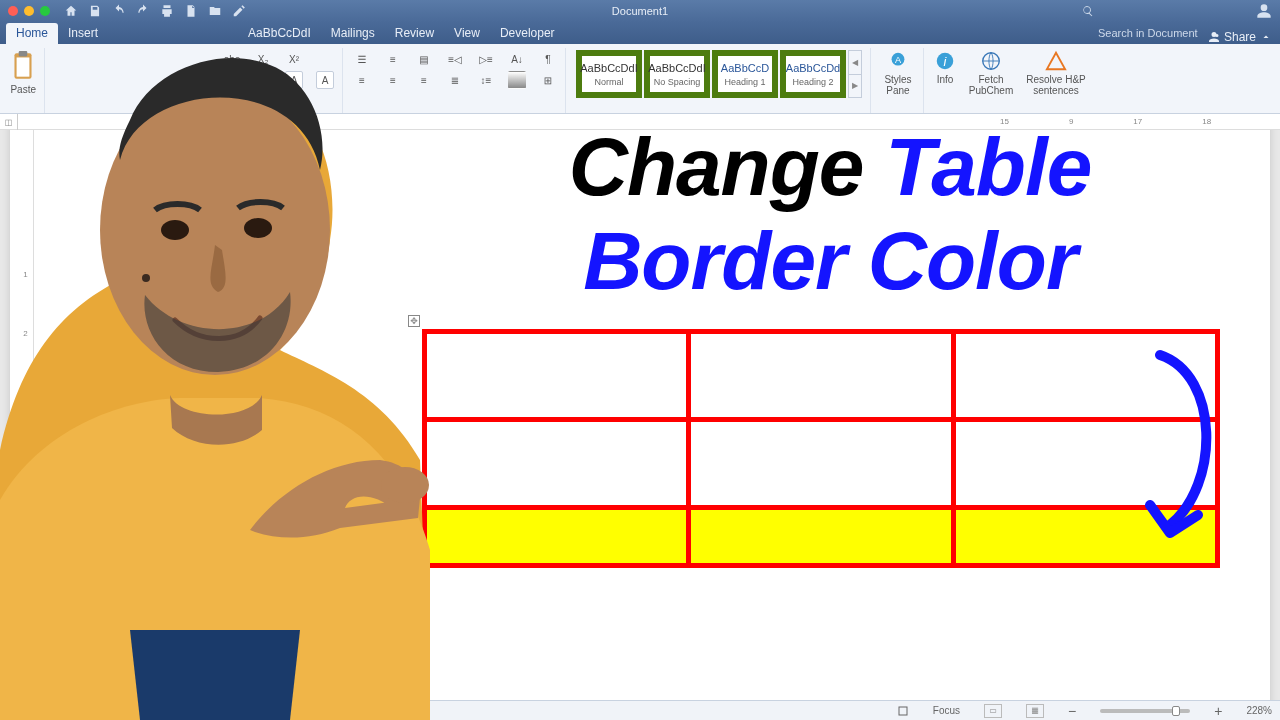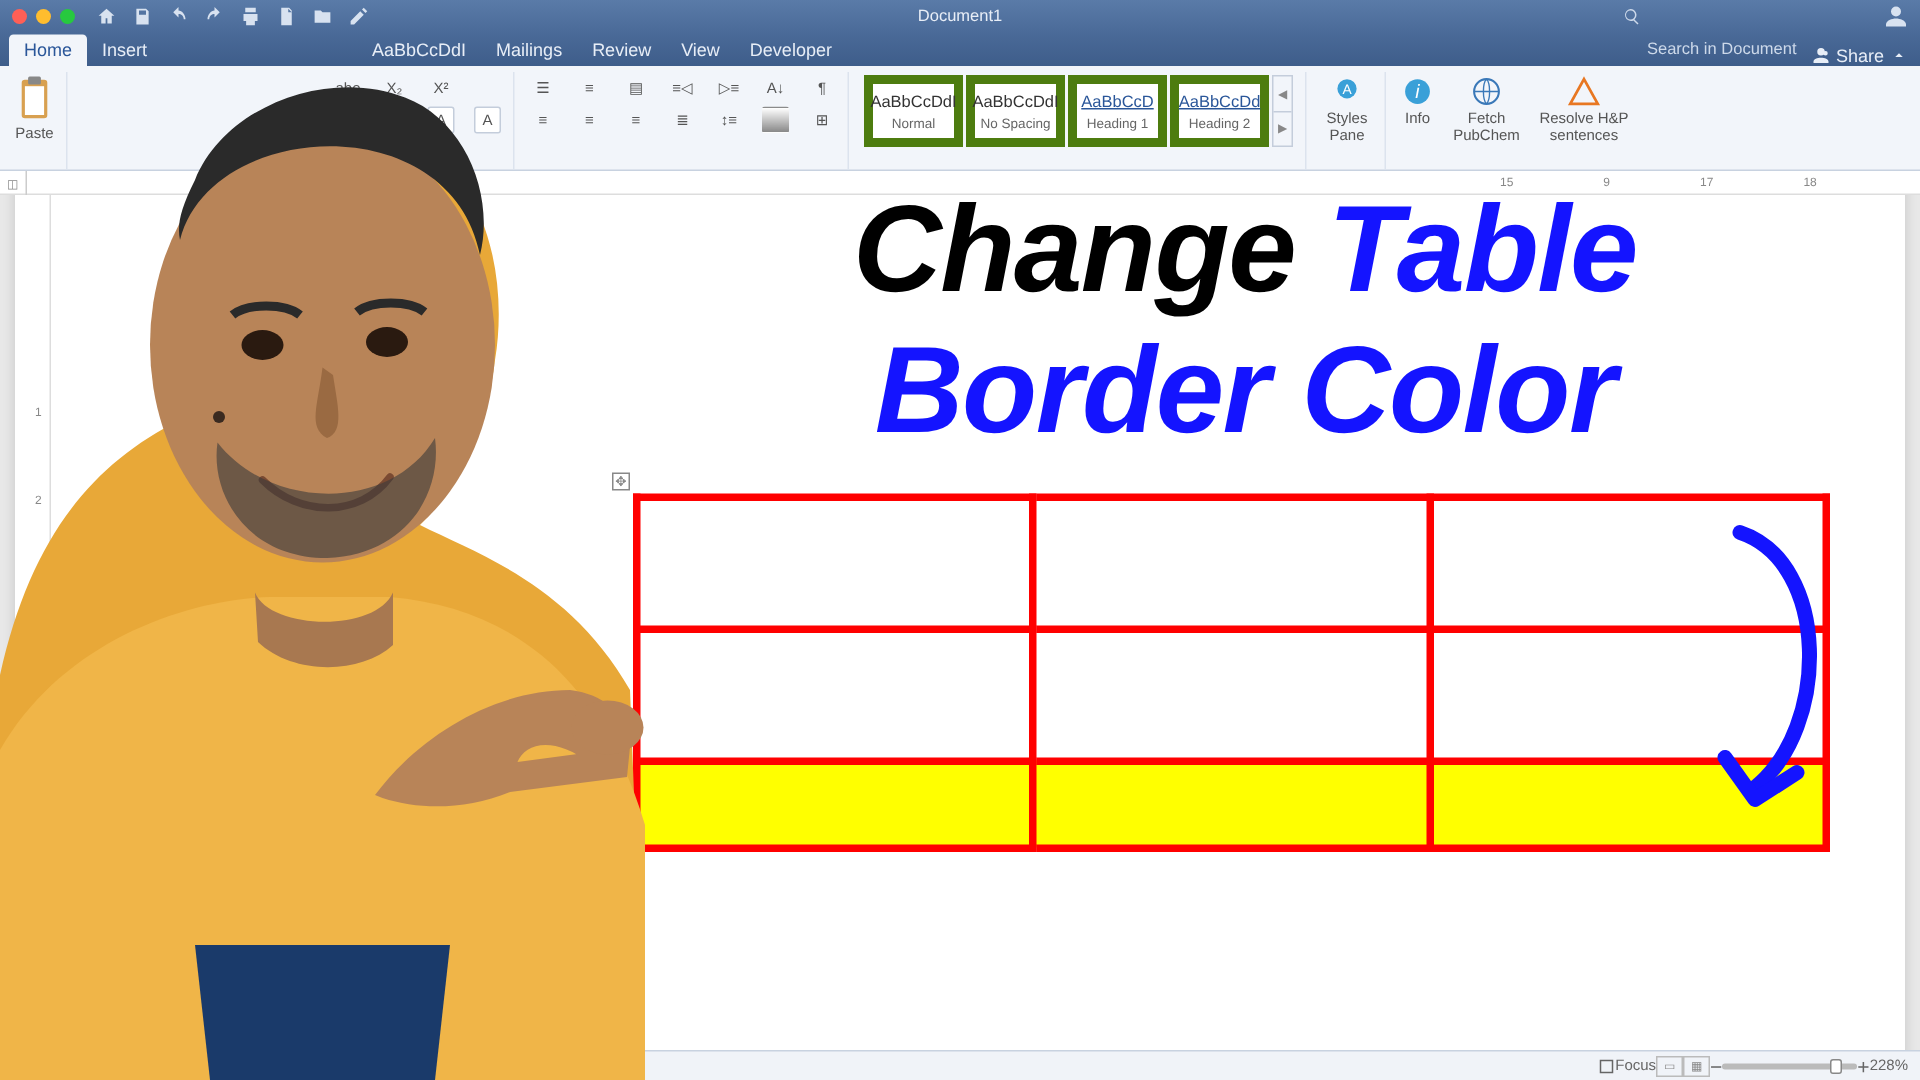--- a/index.html
+++ b/index.html
@@ -24,30 +24,30 @@
 .tab-strip { height: 22px; background: linear-gradient(#4a6a98, #3e5d8a); display: flex; align-items: flex-end; padding-left: 6px; font-size: 12px; color: #e8eef7; }
 .tab { padding: 3px 10px 4px; cursor: pointer; }
 .tab.active { background: #f2f5fa; color: #2a5699; border-radius: 3px 3px 0 0; }
 .share { margin-left: auto; display: flex; align-items: center; gap: 4px; padding-right: 8px; margin-top: 13px; }
 .chevron-up { width: 12px; height: 12px; fill: #e8eef7; }
 
 
 .ribbon { height: 70px; background: #f2f5fa; border-bottom: 1px solid #c8d2e0; display: flex; align-items: stretch; padding: 4px 8px 0; gap: 8px; font-size: 10px; color: #555; }
 .ribbon-group { display: flex; flex-direction: column; justify-content: flex-start; border-right: 1px solid #dce3ee; padding: 2px 8px 2px 2px; }
 .ribbon-group:last-child { border-right: none; }
-.paste-btn { display: flex; flex-direction: column; align-items: center; gap: 2px; }
+.paste-btn { display: flex; flex-direction: column; align-items: flex-end; gap: 2px; }
 .clipboard-icon { width: 26px; height: 32px; }
 .font-rows { display: flex; flex-direction: column; gap: 3px; }
 .row-icons { display: flex; gap: 13px; align-items: center; }
 .ribbon-icon { width: 18px; height: 18px; border: 1px solid transparent; display: flex; align-items: center; justify-content: center; font-size: 10px; color: #555; border-radius: 2px; }
 .ribbon-icon.box { border-color: #c4cddb; background: #fff; }
 .styles-row { display: flex; gap: 2px; align-items: center; }
 .style-card { width: 66px; height: 48px; border: 6px solid #4d7c0f; background: #fff; display: flex; flex-direction: column; align-items: center; justify-content: center; font-size: 9px; color: #666; }
 .style-preview { font-size: 11px; color: #333; margin-bottom: 3px; }
-.style-card.heading .style-preview { color: #2a5699; text-decoration: underline; }
+.style-card.heading .style-preview { color: #2a5699; }
 .nav-arrows { display: flex; flex-direction: column; height: 48px; width: 14px; border: 1px solid #c4cddb; }
 .nav-arrows div { flex: 1; display:flex; align-items:center; justify-content:center; font-size:8px; color:#888; border-bottom: 1px solid #c4cddb; }
 .nav-arrows div:last-child { border-bottom: none; }
 .big-btn { display: flex; flex-direction: column; align-items: center; gap: 2px; font-size: 10px; }
 .big-btn svg { width: 22px; height: 22px; }
 
 
 .ruler { height: 16px; background: #fff; border-bottom: 1px solid #ddd; font-size: 8px; color: #888; display: flex; align-items: center; padding-left: 40px; gap: 60px; position: relative; }
 .ruler-corner { position: absolute; left: 0; top: 0; width: 18px; height: 16px; border-right: 1px solid #ccc; display: flex; align-items: center; justify-content: center; }
 
@@ -66,21 +66,21 @@
 .demo-table td { border: 5px solid #ff0000; height: 88px; width: 266px; }
 .demo-table tr:last-child td { height: 58px; background: #ffff00; }
 
 .arrow-svg { position: absolute; top: 255px; right: 40px; width: 110px; height: 210px; z-index: 5; }
 
 
 .person { position: absolute; left: 0; bottom: 0; width: 430px; height: 690px; z-index: 10; pointer-events: none; }
 
 
 .statusbar { position: absolute; bottom: 0; left: 0; right: 0; height: 20px; background: #f0f3f8; border-top: 1px solid #c8d2e0; display: flex; align-items: center; font-size: 10px; color: #666; padding: 0 8px; }
-.statusbar .right { margin-left: auto; display: flex; align-items: center; gap: 0; justify-content: center; }
+.statusbar .right { margin-left: auto; display: flex; align-items: center; gap: 24px; justify-content: center; }
 .zoom-slider { width: 90px; height: 4px; background: #bbb; position: relative; border-radius: 2px; }
 .zoom-thumb { position: absolute; top: -3px; left: 72px; width: 8px; height: 10px; background: #fff; border: 1px solid #888; border-radius: 2px; }
 .view-btn { width: 18px; height: 14px; border: 1px solid #bbb; display:flex; align-items:center; justify-content:center; font-size:8px; color:#888; }
 </style>
 </head>
 <body>
 
 <div class="titlebar">
   <div class="mac-buttons">
     <div class="mac-btn mac-close"></div>

